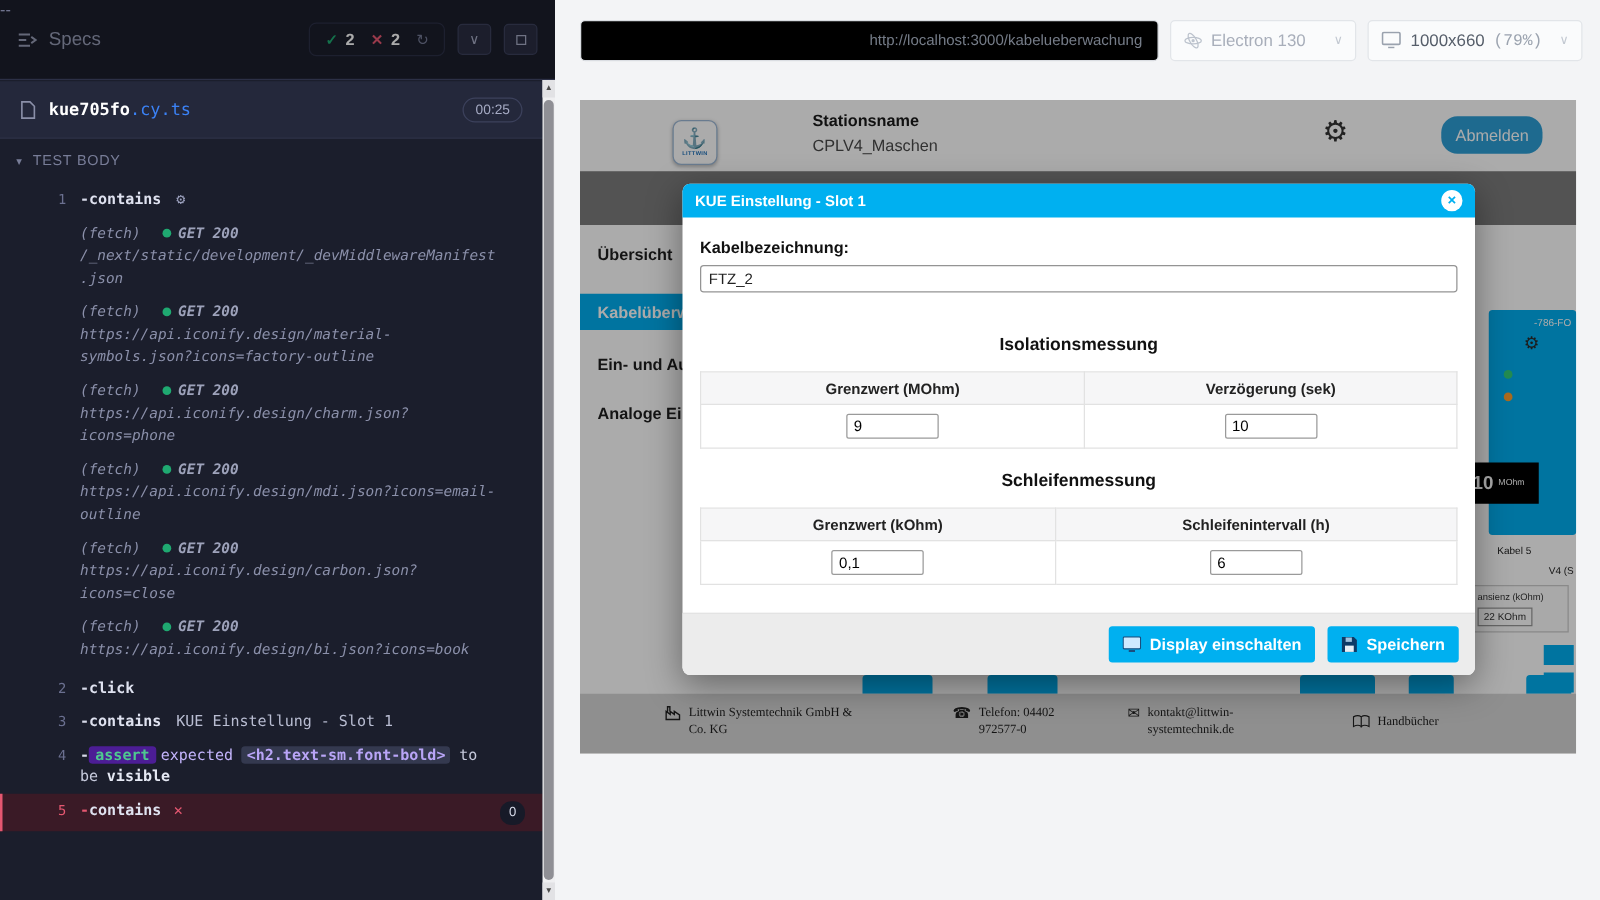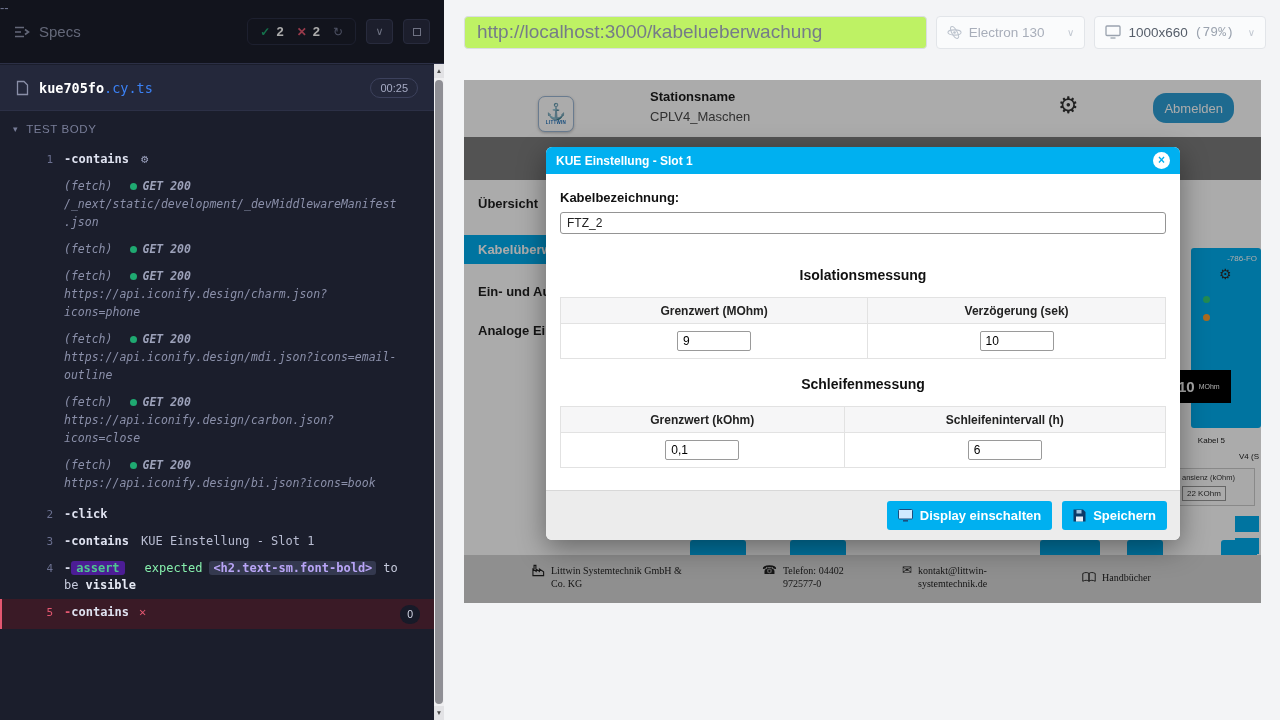--- a/index.html
+++ b/index.html
@@ -48,21 +48,21 @@
 
   .fetch-row { margin:4px 0 9px 64px; width:336px; font-family:"DejaVu Sans Mono", monospace;
                font-size:11.5px; font-style:italic; color:#8b90aa; line-height:18px; cursor:pointer; }
   .fetch-head { display:flex; align-items:center; }
   .status-dot { width:7px; height:7px; border-radius:50%; background:#1fa971; display:inline-block;
                 margin:0 5px 0 18px; }
   .fetch-status { color:#9da2ba; font-weight:bold; }
   .fetch-url { overflow-wrap:break-word; }
 
   .assert-pill { background:#4c1d95; color:#4ec88f; padding:0 5px; border-radius:3px; font-weight:bold; }
-  .assert-expected { color:#86efac; margin-left:20px; }
+  .assert-expected { color:#c4b5fd; margin-left:4px; }
   .selector-pill { background:#34394f; color:#b9a5f7; padding:0 4px; border-radius:3px;
                    font-weight:bold; margin-left:7px; }
   .assert-tail { margin-left:7px; color:#c7cbdd; }
   .assert-visible { margin-left:7px; font-weight:bold; color:#e6e9f4; }
 
   .cmd-row.failed { background:#3a1a26; border-left:2px solid #e45770; }
   .cmd-row.failed .cmd-num { color:#e45770; flex-basis:62px; }
   .cmd-row.failed .cmd-body { color:#e45770; }
   .fail-x { margin-left:10px; font-weight:bold; font-style:normal; }
   .attempt-badge { flex:0 0 auto; margin:1px 14px 0 0; background:#171a28; color:#d6d9e8;
@@ -72,22 +72,22 @@
   .rep-scroll { position:absolute; right:0; top:64px; bottom:0; width:10px; background:#efeff1; }
   .sb-arrow { position:absolute; left:0; width:10px; height:14px; color:#4a4a4a; font-size:6.5px;
               line-height:14px; text-align:center; background:#e2e2e5; cursor:pointer; }
   .sb-arrow.up { top:0; } .sb-arrow.down { bottom:0; }
   .sb-thumb { position:absolute; left:1px; top:16px; bottom:16px; width:8px; background:#8f8f95; border-radius:4px; }
 
   
   .aut-region { position:absolute; left:444px; top:0; width:836px; height:720px; background:#f3f4f6; }
   .url-bar { position:absolute; top:0; left:0; width:100%; height:64px; display:flex; align-items:center;
              padding:0 14px 0 20px; gap:9px; }
-  .url-input { width:464px; height:33px; background:#bef264; border:1px solid #dadde2; border-radius:4px;
-               color:#757c88; font-size:19px; padding:0 12px; font-family:inherit; }
+  .url-input { width:464px; height:33px; background:#000000; border:1px solid #dadde2; border-radius:4px;
+               color:#757c88; font-size:12px; padding:0 12px; font-family:inherit;text-align:right; }
   .selector { height:33px; border:1px solid #e2e5e9; background:#fafbfc; border-radius:4px;
               display:flex; align-items:center; padding:0 10px; gap:7px; cursor:pointer; }
   .browser-select { width:150px; color:#a8aeba; font-size:13.5px; }
   .viewport-select { width:172px; }
   .vp-size { color:#565e6a; font-size:13.5px; }
   .vp-zoom { color:#9ba3af; font-size:13px;font-family:Liberation Mono, monospace; }
   .chev-down { margin-left:auto; color:#c2c8d1; font-size:10px; }
 
   
   .aut { position:absolute; left:20px; top:80px; width:797px; height:523px; background:#fff; overflow:hidden; }
@@ -232,20 +232,21 @@
             <span class="fetch-status">GET 200</span>
           </div>
         <div class="fetch-url">/_next/static/development/_devMiddlewareManifest.json</div>
       </div>
       <div class="fetch-row">
         <div class="fetch-head">
             <span>(fetch)</span>
             <span class="status-dot"></span>
             <span class="fetch-status">GET 200</span>
           </div>
+        <div class="fetch-url">https://api.iconify.design/material-symbols.json?icons=factory-outline</div>
       </div>
       <div class="fetch-row">
         <div class="fetch-head">
             <span>(fetch)</span>
             <span class="status-dot"></span>
             <span class="fetch-status">GET 200</span>
           </div>
         <div class="fetch-url">https://api.iconify.design/charm.json?icons=phone</div>
       </div>
       <div class="fetch-row">

